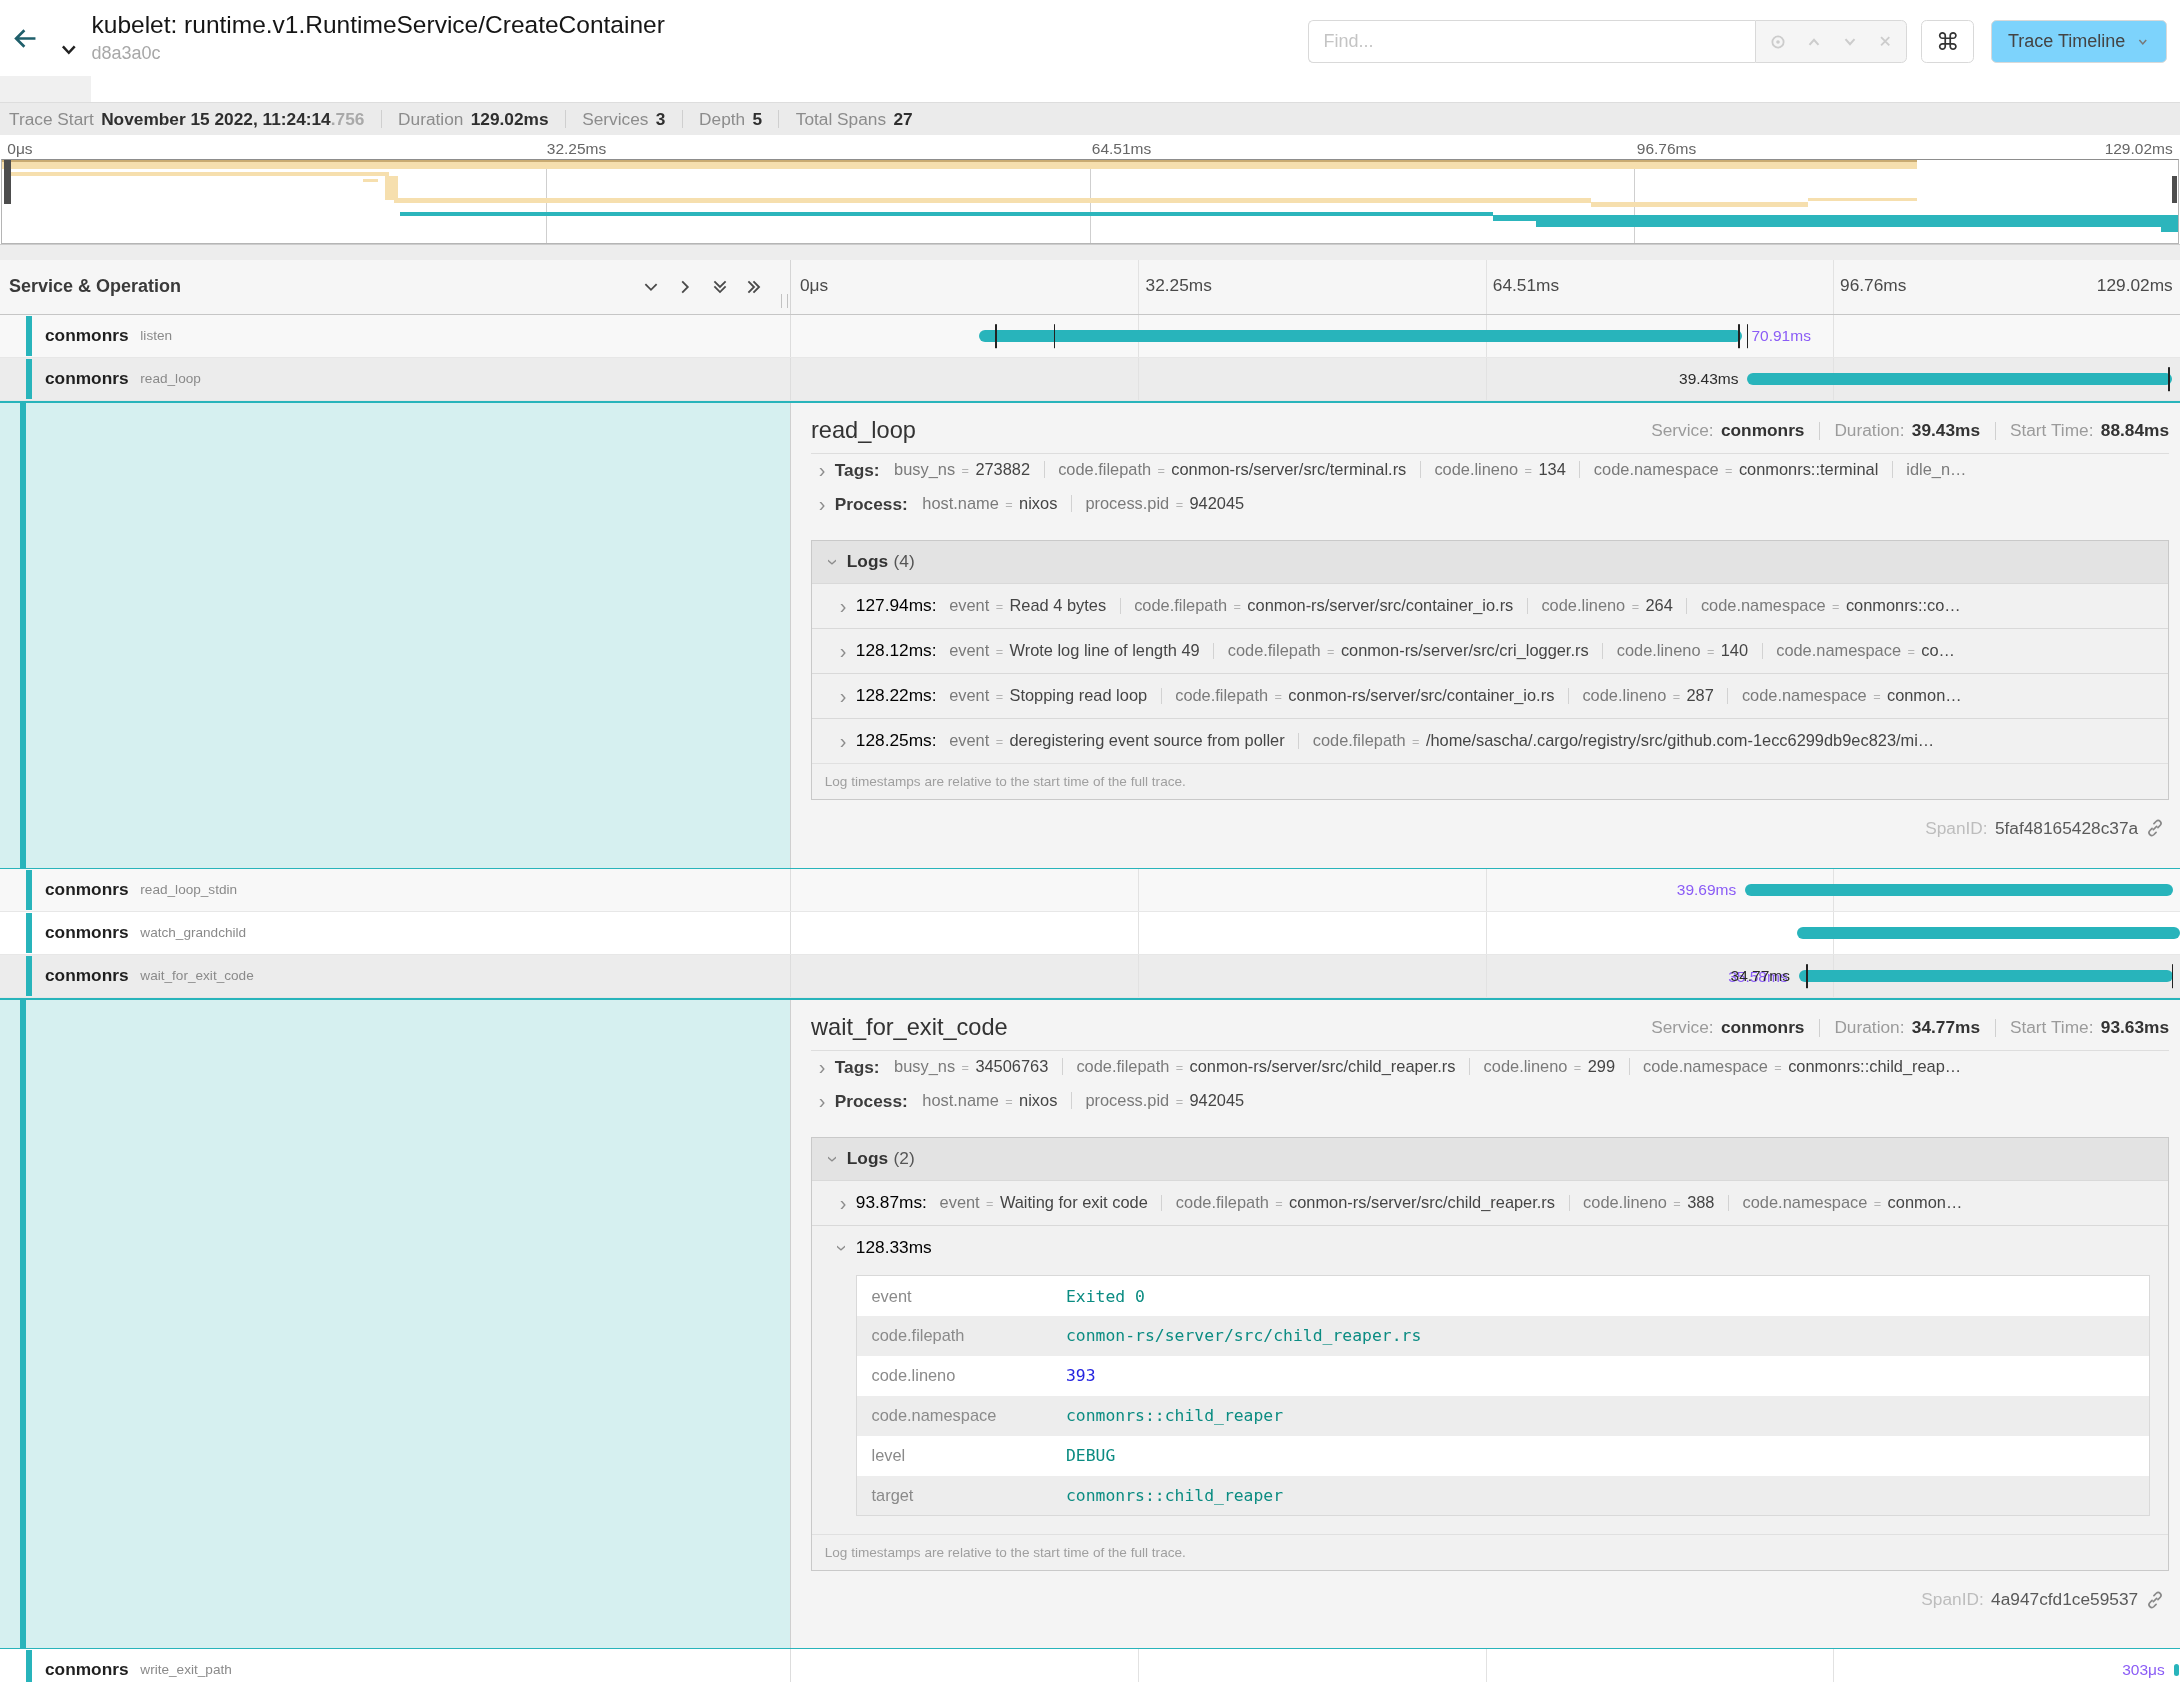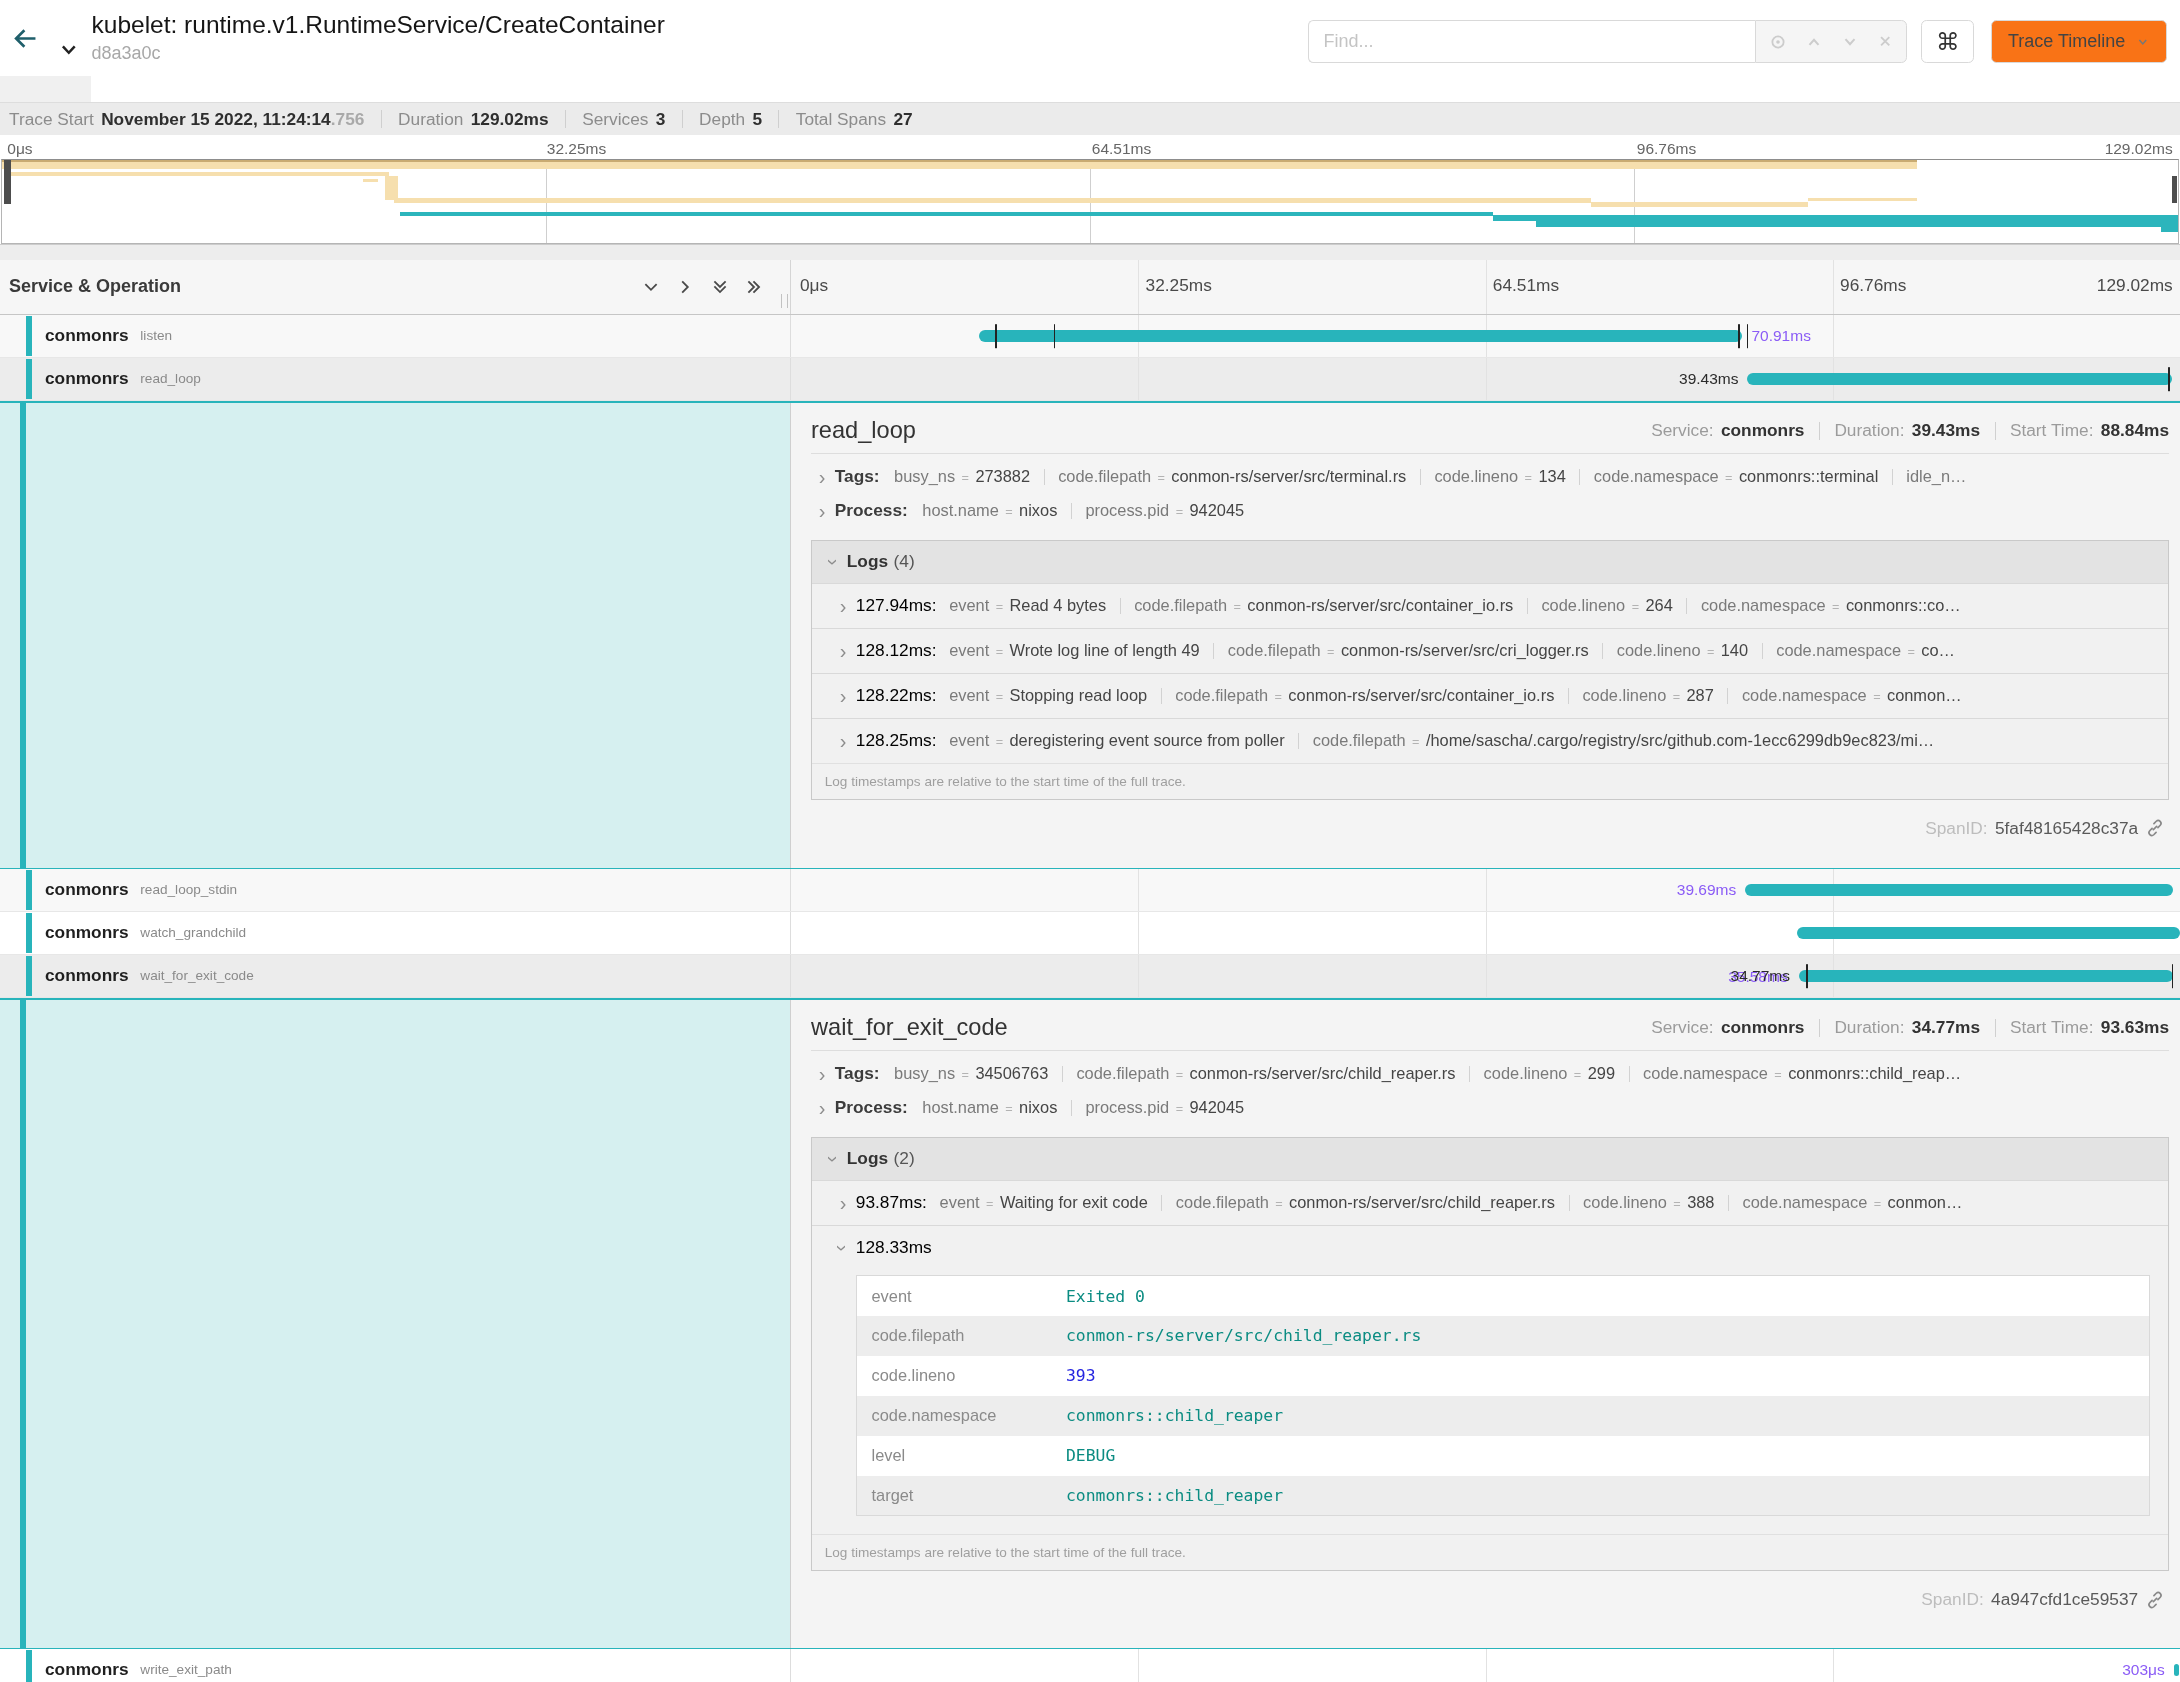--- a/index.html
+++ b/index.html
@@ -18,21 +18,21 @@
   .title-wrap{margin-left:5.5px;display:flex;flex-direction:column}
   .trace-title{font-size:24.5px;font-weight:500;color:#161616;line-height:31px}
   .trace-id{font-size:18px;color:#a8a8a8;line-height:23.6px;margin-top:1.8px}
   .header-right{margin-left:auto;display:flex;align-items:center;padding-top:11px;padding-right:12.7px}
   .find-wrap{display:flex;height:43px}
   .find-input{width:447px;border:0.9px solid #d9d9d9;border-right:none;border-radius:5.5px 0 0 5.5px;padding:0 14.5px;font-size:18px;color:#555;outline:none;font-family:inherit}
   .find-input::placeholder{color:#c4c4c4}
   .find-btns{display:flex;align-items:center;gap:18px;background:#f5f5f5;border:0.9px solid #d9d9d9;border-radius:0 5.5px 5.5px 0;padding:0 12.7px}
   .icon-btn{background:none;border:none;display:flex;align-items:center;cursor:default}
   .cmd-btn{width:53px;height:43px;margin-left:14.5px;border:0.9px solid #d9d9d9;border-radius:5.5px;background:#fff;font-size:23.6px;color:#333;display:flex;align-items:center;justify-content:center;cursor:pointer;font-family:inherit}
-  .tt-btn{height:43px;margin-left:16.4px;padding:0 16.4px;border:0.9px solid #d9d9d9;border-radius:5.5px;background:#f97316;display:flex;align-items:center;gap:11px;font-size:18px;color:#444;cursor:pointer;font-family:inherit}
+  .tt-btn{height:43px;margin-left:16.4px;padding:0 16.4px;border:0.9px solid #d9d9d9;border-radius:5.5px;background:#7dd3fc;display:flex;align-items:center;gap:11px;font-size:18px;color:#444;cursor:pointer;font-family:inherit}
 
   
   .summary-bar{height:33px;background:#ebebeb;border-top:0.9px solid #ddd;display:flex;align-items:center;padding:6px 9px;font-size:17.3px;white-space:nowrap}
   .sum-label{color:#8c8c8c}
   .sum-value{color:#2f2f2f;font-weight:700;margin-left:7.3px}
   .sum-muted{color:#a9a9a9;font-weight:700}
   .sum-sep{width:0.9px;height:18px;background:#cfcfcf;margin:0 16.4px}
 
   
   .mm-labels{height:23.6px;position:relative;font-size:15.5px;color:#666;padding-top:5.5px}
@@ -81,21 +81,21 @@
   .detail-title-row{display:flex;align-items:center}
   .detail-title-row h2{font-size:23.6px;font-weight:500;color:#333}
   .detail-meta{margin-left:auto;display:flex;align-items:center;font-size:17.3px;white-space:nowrap}
   .m-label{color:#9b9b9b;margin-right:7.3px}
   .m-value{color:#333;font-weight:700}
   .m-sep{width:0.9px;height:18px;background:#d0d0d0;margin:0 14.5px}
   .hrule{border-bottom:0.9px solid #ddd;margin:9px 0 5.5px}
   .chev{display:inline-flex;width:22px;justify-content:center;color:#8c8c8c;font-size:20px;line-height:1;flex:none}
   .chev::before{content:"›"}
   .chev.down{transform:rotate(90deg)}
-  .acc-row{display:flex;align-items:center;height:34px;white-space:nowrap;overflow:hidden}
+  .acc-row{display:flex;height:34px;white-space:nowrap;overflow:hidden}
   .acc-label{font-weight:700;font-size:17.3px;color:#3c3c3c;margin-right:14.5px;margin-left:1.8px}
   .kv-k{color:#7a7a7a;font-size:16.4px}
   .kv-eq{color:#b3b3b3;font-size:12.7px;margin:0 6.4px}
   .kv-v{color:#454545;font-size:16.4px}
   .kv-sep{display:inline-block;width:0.9px;height:16.4px;background:#d2d2d2;margin:0 13.6px;vertical-align:-2.7px}
   .kvline{white-space:nowrap}
   .kvline.trunc{overflow:hidden;text-overflow:clip;flex:1;min-width:0}
   .logs-box{border:0.9px solid #c9c9c9;margin-top:11.8px;background:#f1f1f1}
   .logs-header{height:42px;background:#e3e3e3;display:flex;align-items:center;padding-left:11px;cursor:pointer}
   .logs-title{font-weight:700;font-size:17.3px;color:#333;margin:0 5.5px 0 1.8px}

